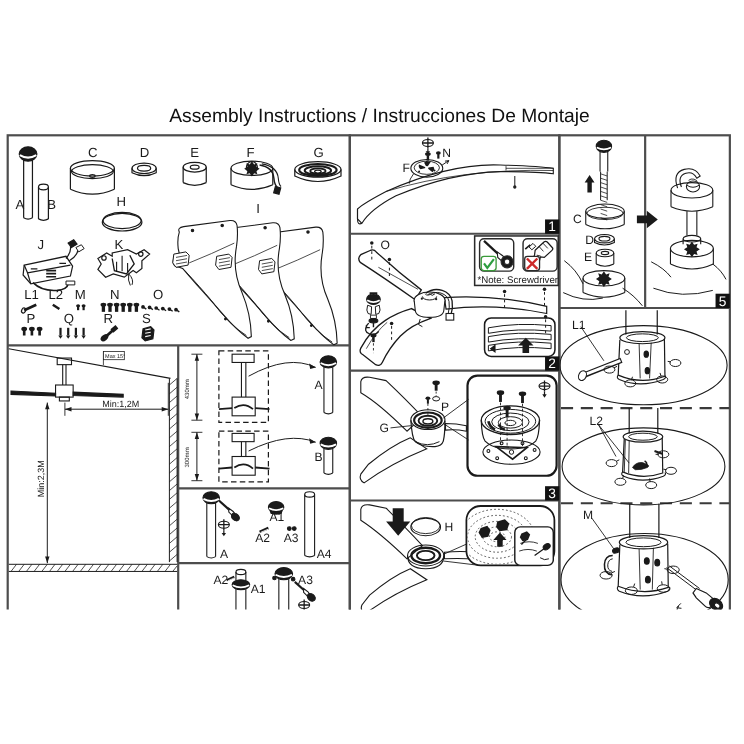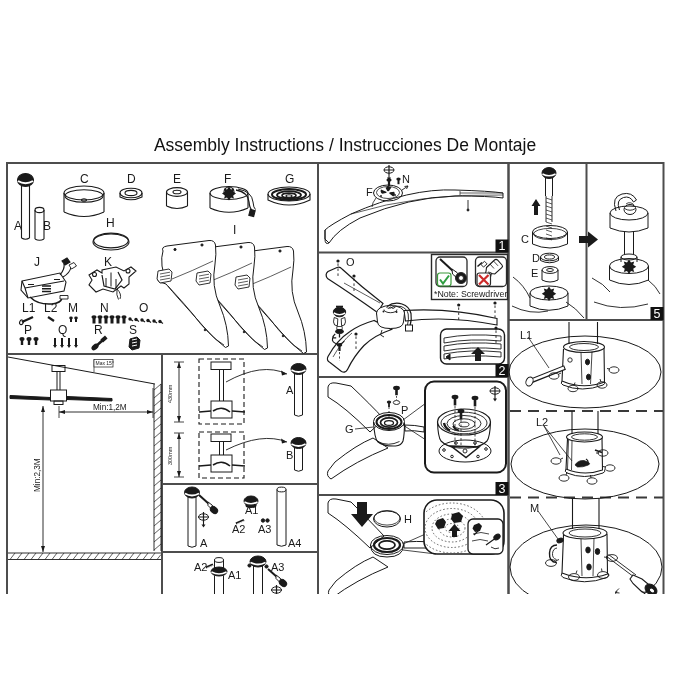--- a/index.html
+++ b/index.html
@@ -1,16 +1,16 @@
 <!DOCTYPE html>
 <html><head>
 <meta charset="utf-8">
 <style>
 html,body{margin:0;padding:0;background:#fff;}
-#page{width:676px;height:554px;position:relative;font-family:"Liberation Sans",sans-serif;margin-top:40px;}
+#page{width:676px;height:554px;position:relative;font-family:"Liberation Sans",sans-serif;}
 svg{position:absolute;top:0;left:0;}
 </style>
 </head>
 <body>
 <div id="page">
 <svg width="676" height="676" viewBox="0 0 676 676">
 <defs>
 
 <g id="phil" stroke="#1a1a1a" stroke-width="1" fill="none">
   <ellipse cx="0" cy="0" rx="5" ry="3.2"></ellipse>

